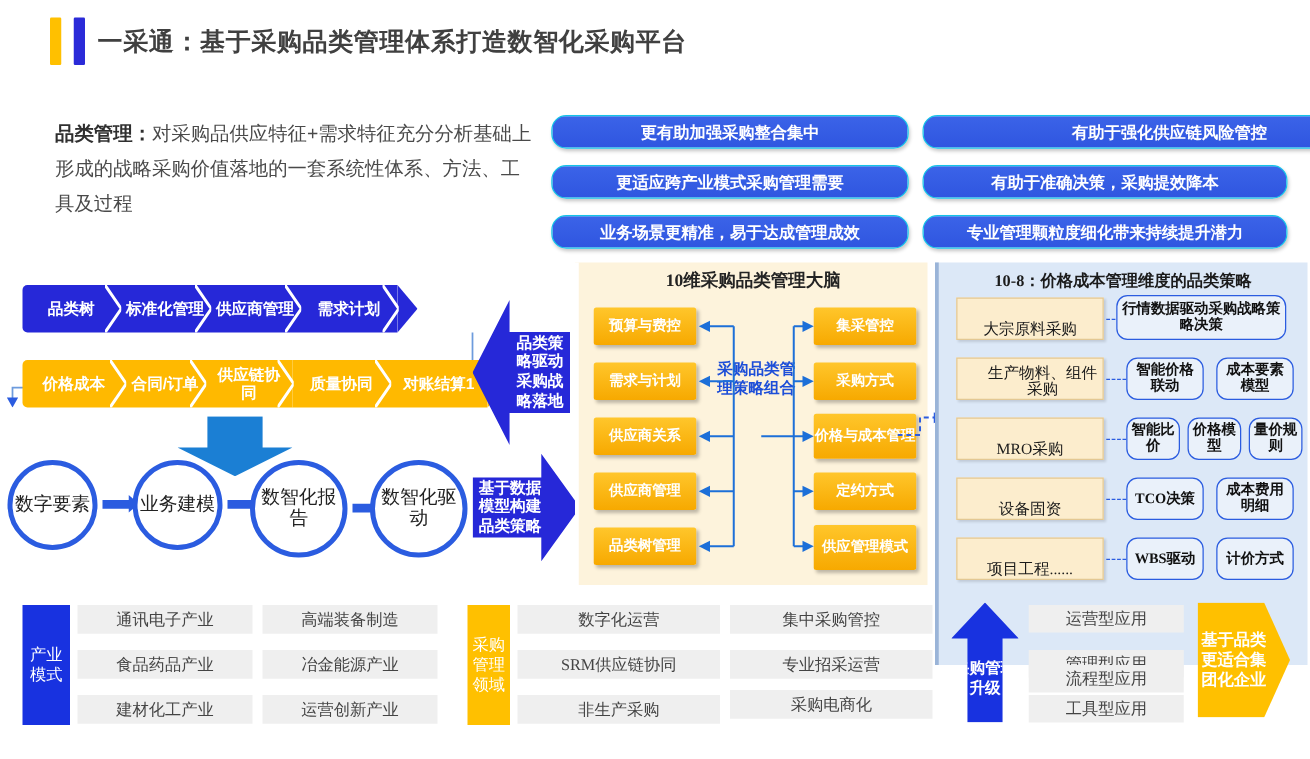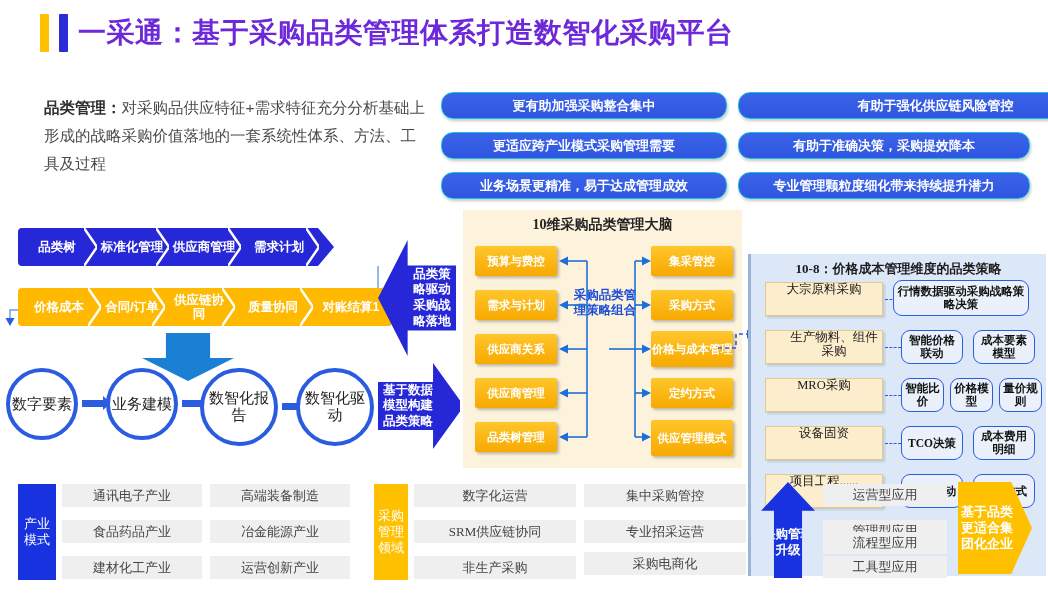--- a/index.html
+++ b/index.html
@@ -9,21 +9,21 @@
     font-family: "Liberation Sans", "DejaVu Sans", sans-serif;
     overflow: hidden;
   }
   #root { position: relative; width: 1048px; height: 607px; }
 
   
   .title-bar { position: absolute; left: 40px; top: 14px; display: flex; align-items: center; gap: 10px; }
   .bar-y { width: 9px; height: 38px; background: #FFC000; border-radius: 1px; }
   .bar-b { width: 9px; height: 38px; background: #2B2BD8; border-radius: 1px; }
   .title-text {
-    font-size: 28px; font-weight: bold; color: #6d28d9;
+    font-size: 20px; font-weight: bold; color: #404040;
     letter-spacing: 0.5px; white-space: nowrap;
     font-family: "Liberation Serif", "DejaVu Serif", serif;
   }
 
   .desc { position: absolute; left: 44px; top: 94px; width: 385px;
           font-size: 15.5px; color: #4a4a4a; line-height: 1.82; }
   .desc b { color: #2f2f2f; font-weight: bold; }
 
   
   .pill {
@@ -120,31 +120,31 @@
   .bbox.tall { height: 36px; }
   .vtext {
     position: absolute; left: 184px; top: 38px; width: 42px;
     text-align: center; font-size: 12.5px; font-weight: bold; color: #1d4ed8;
     line-height: 1.22; font-family: "Liberation Serif","DejaVu Serif",serif;
   }
 
   
   #rpanel {
     position: absolute; left: 748px; top: 210px; width: 298px; height: 322px;
-    background: #DCE8F7; border-left: 3px solid #9ab4d8; margin-top: 44px;
+    background: #DCE8F7; border-left: 3px solid #9ab4d8;
   }
   .rtitle {
     position: absolute; top: 6px; left: 0; width: 100%; text-align: center;
     font-size: 13px; font-weight: bold; color: #1b1b1b;
     font-family: "Liberation Serif","DejaVu Serif",serif;
   }
   .rcat {
     position: absolute; height: 34px; width: 118px;
     background: #FCEDCD; border: 1px solid #E3C893;
-    display: flex; align-items: flex-start; justify-content: center;
+    display: flex; align-items: flex-end; justify-content: center;
     font-size: 12.5px; color: #1a1a1a; text-align: center; line-height:1.1;
     box-shadow: 1.5px 1.5px 2px rgba(0,0,0,0.13);
     font-family: "Liberation Serif","DejaVu Serif",serif;
   }
   .rtag {
     position: absolute; background: #EAF1FA; border: 1.6px solid #2B5CE0;
     border-radius: 9px; color: #111; font-size: 11.5px; font-weight: bold;
     display: flex; align-items: center; justify-content: center;
     text-align: center; line-height: 1.12; padding: 0 2px;
     font-family: "Liberation Serif","DejaVu Serif",serif;

